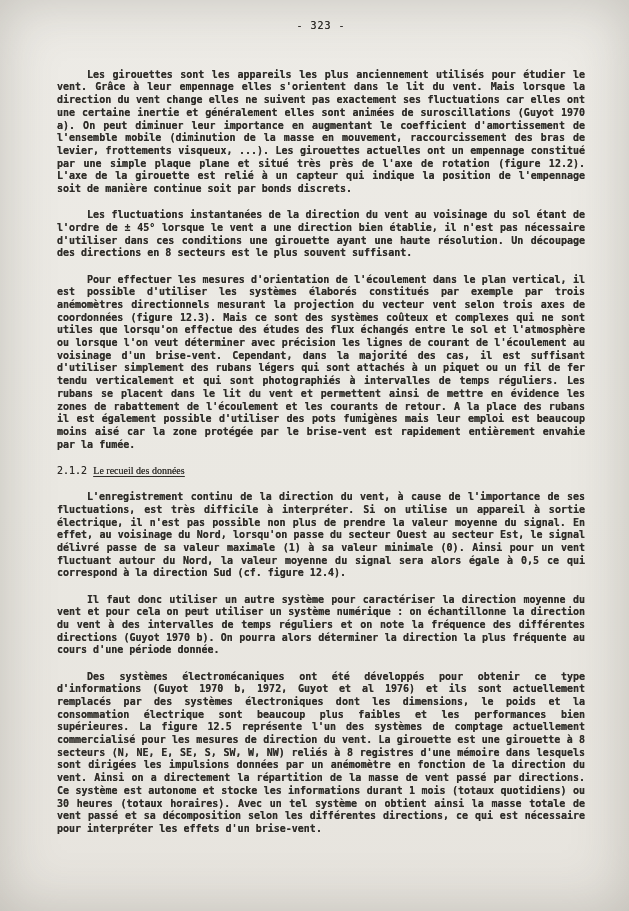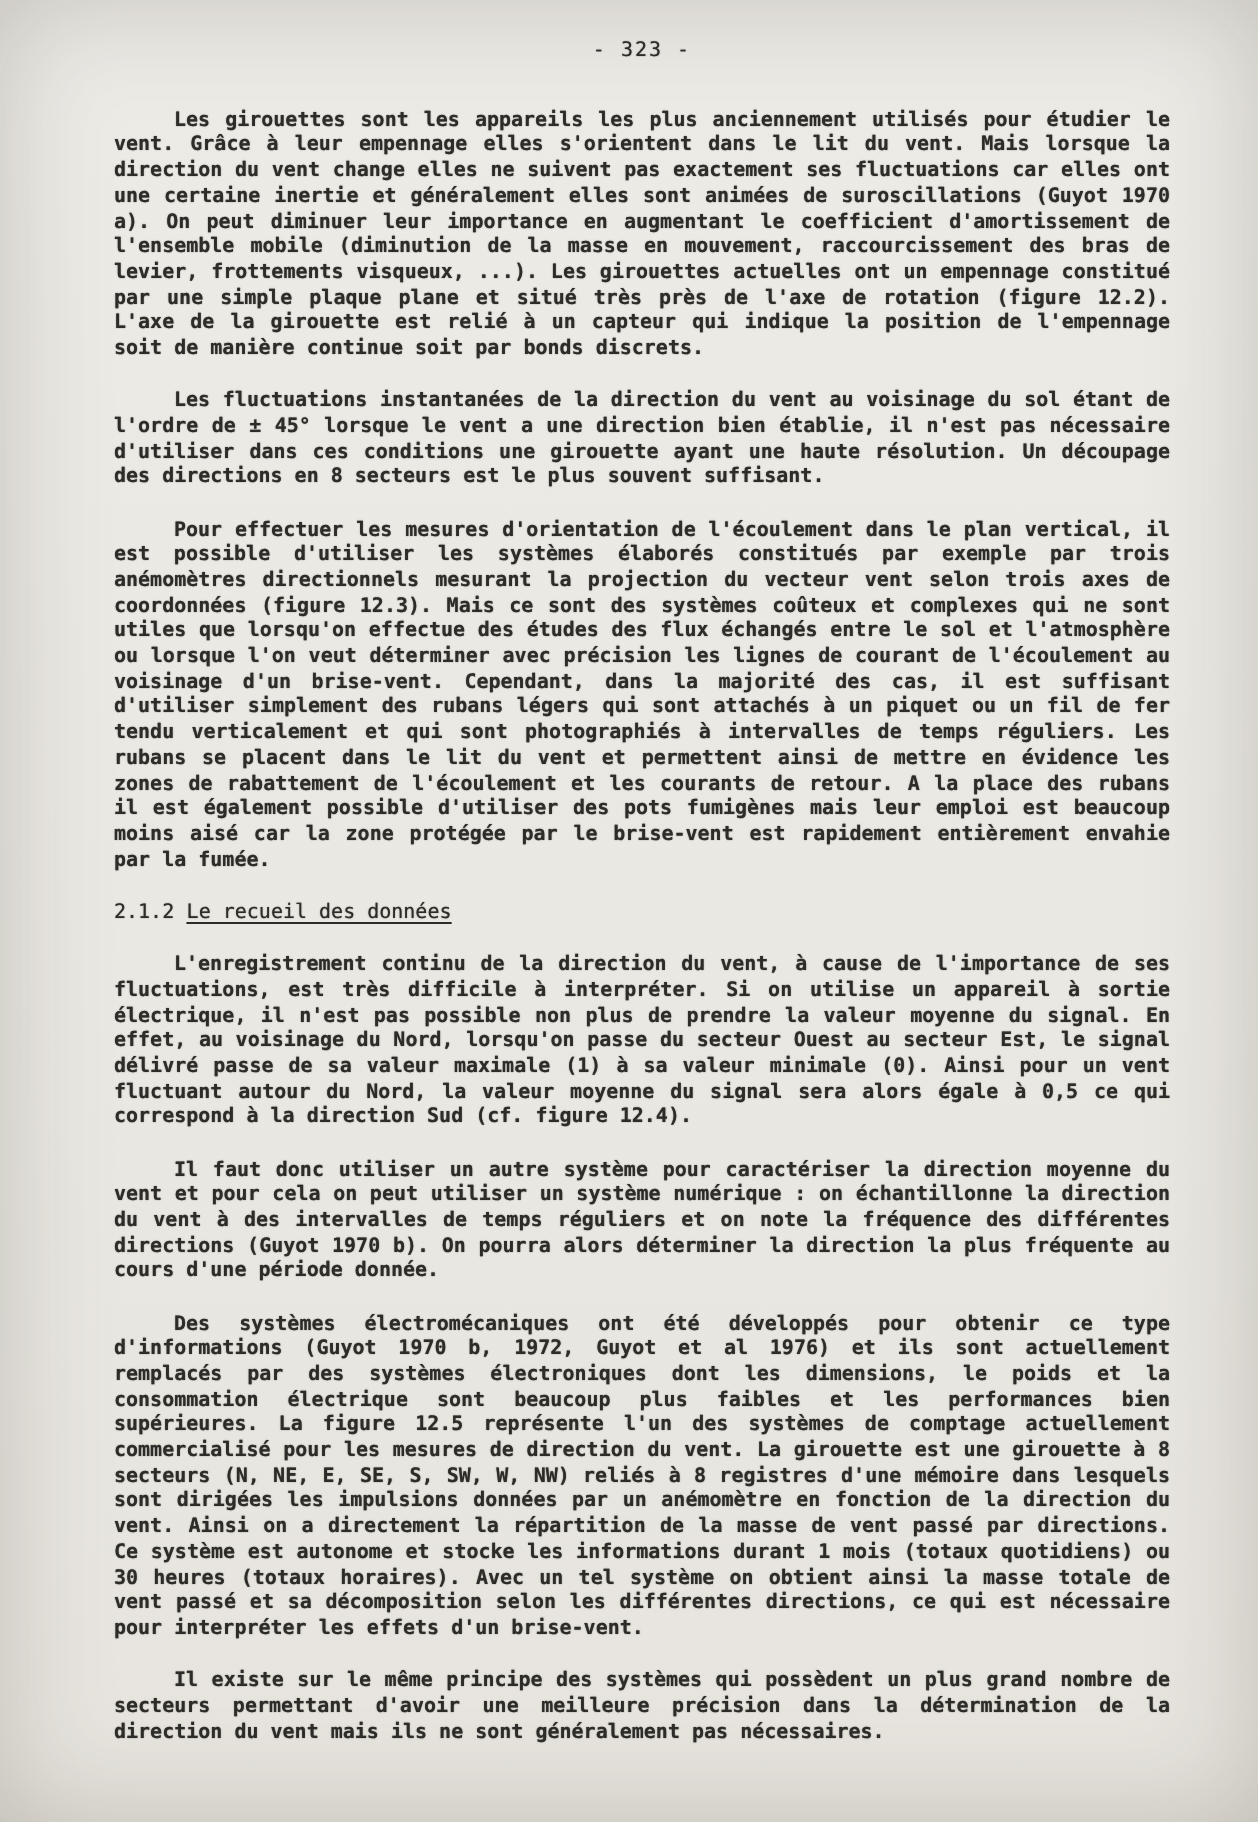--- a/index.html
+++ b/index.html
@@ -19,39 +19,40 @@
     box-shadow: inset 0 0 55px rgba(95, 90, 78, 0.28);
     overflow: hidden;
     font-family: "DejaVu Sans Mono", "Liberation Mono", monospace;
     font-size: 10px;
     line-height: 12.7px;
     color: #2e2c28;
     text-shadow: 0 0 0.6px rgba(46, 44, 40, 0.75);
   }
   .page-number {
     text-align: center;
-    margin: 2px 0 22px 0;
+    margin: 2px 0 36px 0;
     letter-spacing: 1px;
   }
   .para {
     margin: 0 0 13.5px 0;
     text-align: justify;
     text-indent: 30px;
     font-weight: bold;
   }
   .section-heading {
     margin: 2px 0 13.5px 0;
     font-size: 10px;
     font-weight: normal;
     line-height: 12.7px;
   }
   .section-title {
     margin-left: 0.62em;
     text-decoration: underline;
     text-underline-offset: 2px;
+    font-family: Liberation Serif, serif;
   }
 </style>
 </head>
 <body>
 
 <div class="page">
 
   <div class="page-number">- 323 -</div>
 
   <p class="para">Les girouettes sont les appareils les plus anciennement utilisés pour étudier le vent. Grâce à leur empennage elles s'orientent dans le lit du vent. Mais lorsque la direction du vent change elles ne suivent pas exactement ses fluctuations car elles ont une certaine inertie et généralement elles sont animées de suroscillations (Guyot 1970 a). On peut diminuer leur importance en augmentant le coefficient d'amortissement de l'ensemble mobile (diminution de la masse en mouvement, raccourcissement des bras de levier, frottements visqueux, ...). Les girouettes actuelles ont un empennage constitué par une simple plaque plane et situé très près de l'axe de rotation (figure 12.2). L'axe de la girouette est relié à un capteur qui indique la position de l'empennage soit de manière continue soit par bonds discrets.</p>
@@ -63,15 +64,14 @@
   <h2 class="section-heading">
     <span class="section-number">2.1.2</span><span class="section-title">Le recueil des données</span>
   </h2>
 
   <p class="para">L'enregistrement continu de la direction du vent, à cause de l'importance de ses fluctuations, est très difficile à interpréter. Si on utilise un appareil à sortie électrique, il n'est pas possible non plus de prendre la valeur moyenne du signal. En effet, au voisinage du Nord, lorsqu'on passe du secteur Ouest au secteur Est, le signal délivré passe de sa valeur maximale (1) à sa valeur minimale (0). Ainsi pour un vent fluctuant autour du Nord, la valeur moyenne du signal sera alors égale à 0,5 ce qui correspond à la direction Sud (cf. figure 12.4).</p>
 
   <p class="para">Il faut donc utiliser un autre système pour caractériser la direction moyenne du vent et pour cela on peut utiliser un système numérique : on échantillonne la direction du vent à des intervalles de temps réguliers et on note la fréquence des différentes directions (Guyot 1970 b). On pourra alors déterminer la direction la plus fréquente au cours d'une période donnée.</p>
 
   <p class="para">Des systèmes électromécaniques ont été développés pour obtenir ce type d'informations (Guyot 1970 b, 1972, Guyot et al 1976) et ils sont actuellement remplacés par des systèmes électroniques dont les dimensions, le poids et la consommation électrique sont beaucoup plus faibles et les performances bien supérieures. La figure 12.5 représente l'un des systèmes de comptage actuellement commercialisé pour les mesures de direction du vent. La girouette est une girouette à 8 secteurs (N, NE, E, SE, S, SW, W, NW) reliés à 8 registres d'une mémoire dans lesquels sont dirigées les impulsions données par un anémomètre en fonction de la direction du vent. Ainsi on a directement la répartition de la masse de vent passé par directions. Ce système est autonome et stocke les informations durant 1 mois (totaux quotidiens) ou 30 heures (totaux horaires). Avec un tel système on obtient ainsi la masse totale de vent passé et sa décomposition selon les différentes directions, ce qui est nécessaire pour interpréter les effets d'un brise-vent.</p>
 
-  <p class="para">Il existe sur le même principe des systèmes qui possèdent un plus grand nombre de secteurs permettant d'avoir une meilleure précision dans la détermination de la direction du vent mais ils ne sont généralement pas nécessaires.</p>
 
 </div>
 
 </body></html>

